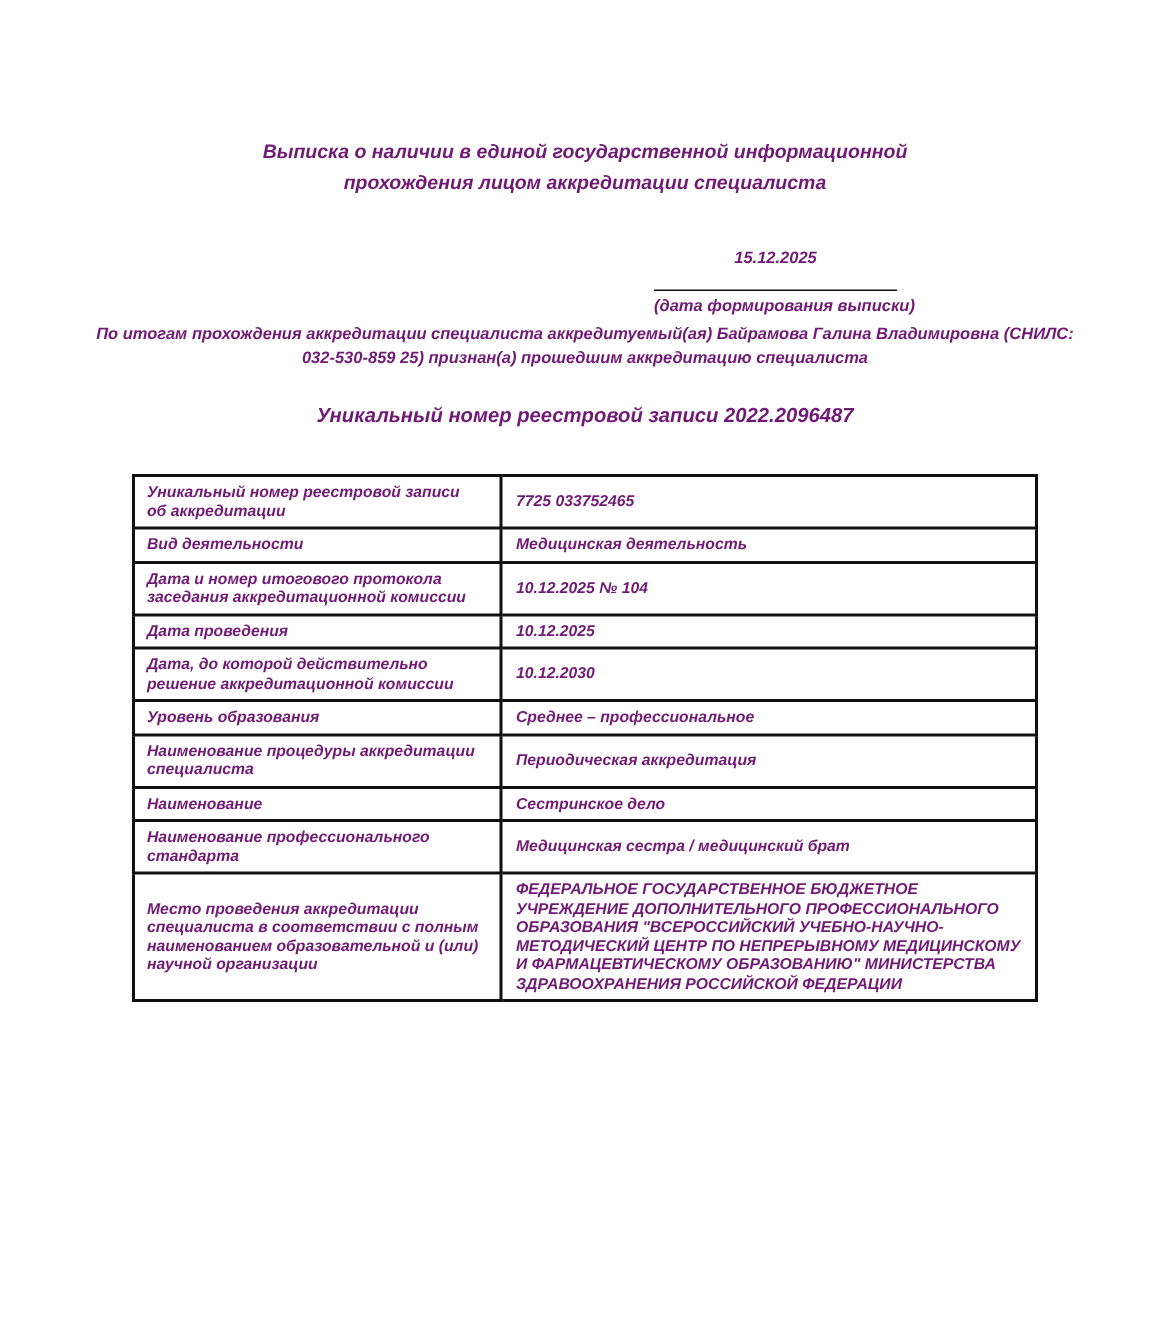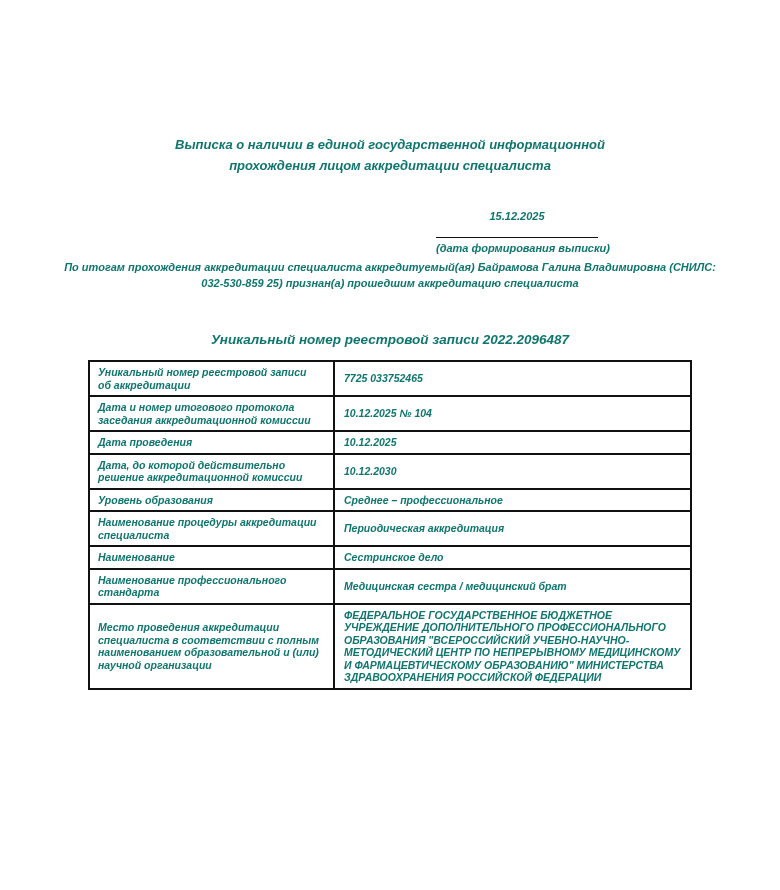--- a/index.html
+++ b/index.html
@@ -8,23 +8,22 @@
     background: #ffffff;
   }
   .page {
     position: relative;
     width: 780px;
     height: 740px;
     background: #ffffff;
     font-family: "Liberation Sans", "DejaVu Sans", sans-serif;
     font-weight: 700;
     font-style: italic;
-    color: #0f766e;
+    color: #701a75;
     overflow: hidden;
-    margin-top: 44px;
   }
 
   
   .doc-title {
     position: absolute;
     top: 90px;
     left: 0;
     width: 780px;
     text-align: center;
     font-size: 13px;
@@ -67,21 +66,21 @@
     top: 266px;
     left: 0;
     width: 780px;
     text-align: center;
     font-size: 11px;
     text-decoration: underline;
     text-underline-offset: 2px;
   }
   .registry-heading {
     position: absolute;
-    top: 288px;
+    top: 269px;
     left: 0;
     width: 780px;
     text-align: center;
     font-size: 13.5px;
   }
 
   
   .acc-table {
     position: absolute;
     top: 316px;
@@ -132,20 +131,24 @@
     <colgroup>
       <col style="width:245px">
       <col>
     </colgroup>
     <tbody>
       <tr>
         <td class="label-cell">Уникальный номер реестровой записи об аккредитации</td>
         <td class="value-cell">7725 033752465</td>
       </tr>
       <tr>
+        <td class="label-cell">Вид деятельности</td>
+        <td class="value-cell">Медицинская деятельность</td>
+      </tr>
+      <tr>
         <td class="label-cell">Дата и номер итогового протокола заседания аккредитационной комиссии</td>
         <td class="value-cell">10.12.2025 № 104</td>
       </tr>
       <tr>
         <td class="label-cell">Дата проведения</td>
         <td class="value-cell">10.12.2025</td>
       </tr>
       <tr>
         <td class="label-cell">Дата, до которой действительно решение аккредитационной комиссии</td>
         <td class="value-cell">10.12.2030</td>

